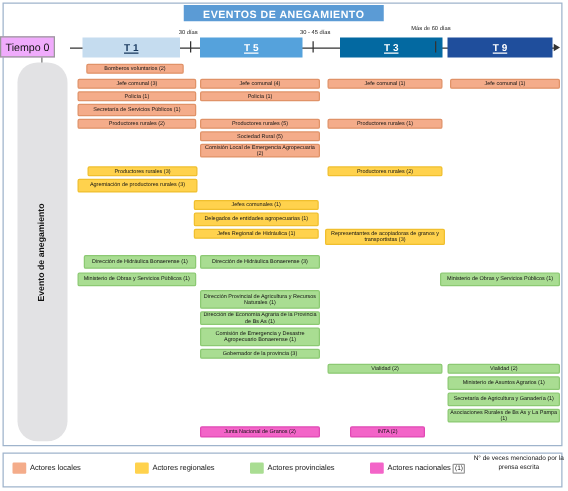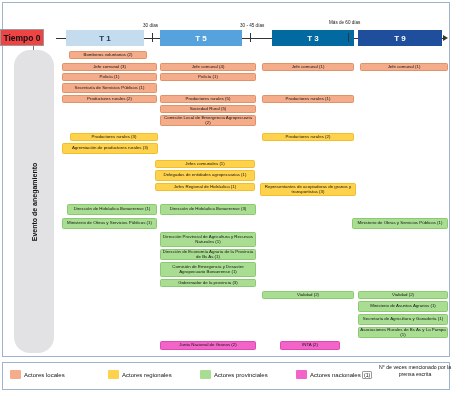--- a/index.html
+++ b/index.html
@@ -36,26 +36,27 @@
   .tl-arrow{
     position:absolute;left:443px;top:35px;width:0;height:0;
     border-top:3px solid transparent;border-bottom:3px solid transparent;
     border-left:5px solid #333;
   }
   .tbox{
     position:absolute;top:30px;height:16px;
     display:flex;align-items:center;justify-content:center;
     font-size:8px;font-weight:bold;color:#1a1a1a;
     box-sizing:border-box;
+    text-decoration:underline;
   }
   .tzero{
     position:absolute;left:0;top:29px;width:44px;height:17px;
-    background:#ef4444;border:1px solid #9a9a9a;
+    background:#f0abfc;border:1px solid #9a9a9a;
     display:flex;align-items:center;justify-content:center;
-    font-size:8.5px;font-weight:bold;color:#111;box-sizing:border-box;
+    font-size:8.5px;font-weight:normal;color:#111;box-sizing:border-box;
   }
   #t1{left:66px;width:78px;background:#c5dcef;color:#16365c;}
   #t2{left:160px;width:82px;background:#55a2dc;color:#fff;}
   #t3{left:272px;width:82px;background:#0369a1;color:#fff;}
   #t4{left:358px;width:84px;background:#1f4e9c;color:#fff;}
 
   .tick{position:absolute;top:33px;width:1px;height:9px;background:#333;}
   .gapnote{
     position:absolute;font-size:4.6px;color:#1a1a1a;white-space:nowrap;
   }
@@ -103,20 +104,21 @@
     border:.6px solid #9a9a9a;border-radius:1px;padding:0 1px;background:#fff;
   }
 </style>
 </head>
 <body>
 
 <div id="root">
 
   <div class="frame"></div>
 
+  <div class="title-band">EVENTOS DE ANEGAMIENTO</div>
 
   <div>
     <div class="tl-axis"></div>
     <div class="tl-arrow"></div>
 
     <div class="tzero">Tiempo 0</div>
 
     <div class="tbox" id="t1">T 1</div>
     <div class="tbox" id="t2">T 5</div>
     <div class="tbox" id="t3">T 3</div>

